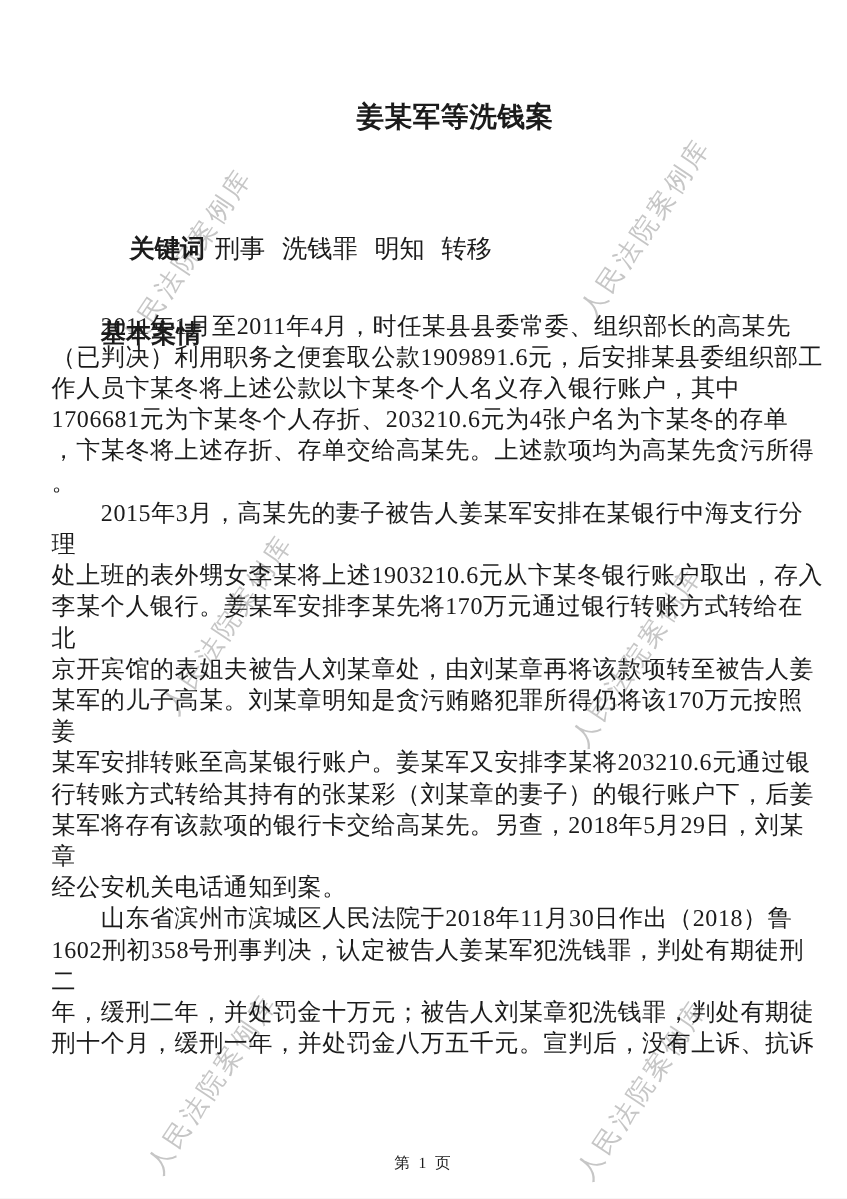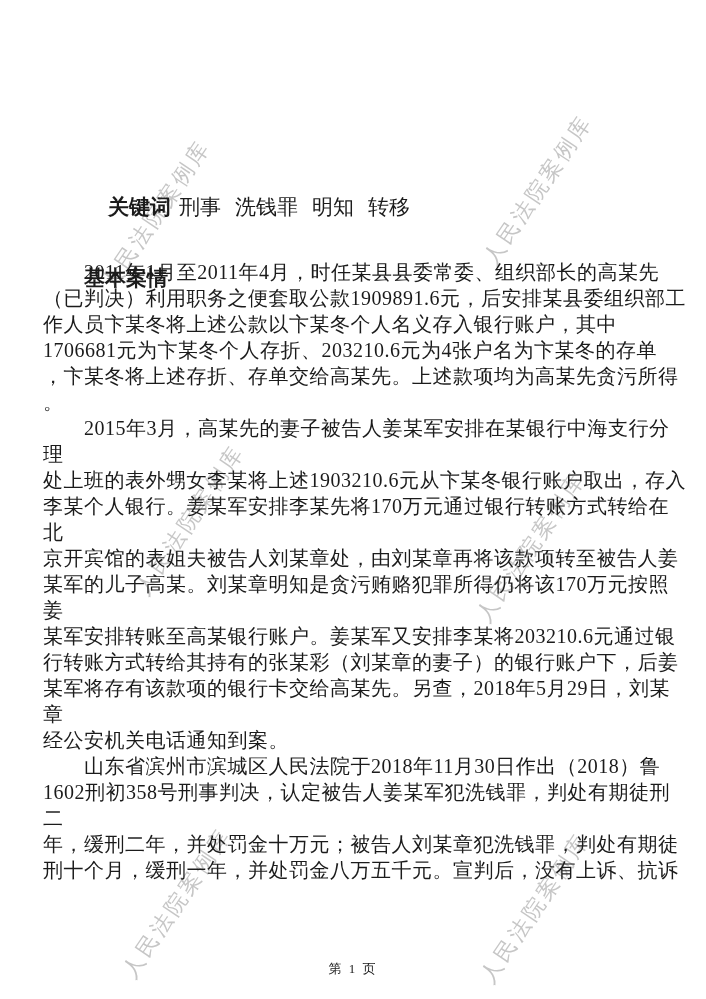--- a/index.html
+++ b/index.html
@@ -115,20 +115,21 @@
 <div class="page">
 
   <span class="wm wm1">人民法院案例库</span>
   <span class="wm wm2">人民法院案例库</span>
   <span class="wm wm3">人民法院案例库</span>
   <span class="wm wm4">人民法院案例库</span>
   <span class="wm wm5">人民法院案例库</span>
   <span class="wm wm6">人民法院案例库</span>
 
 
+  <div class="doc-title">姜某军等洗钱案</div>
 
 
   <div class="keywords-line">
     <span class="keywords-label">关键词</span><span class="keyword-item">刑事</span><span class="keyword-item">洗钱罪</span><span class="keyword-item">明知</span><span class="keyword-item">转移</span>
   </div>
 
   <div class="section-heading">基本案情</div>
 
   <div class="content">
     <p>2011年1月至2011年4月，时任某县县委常委、组织部长的高某先

